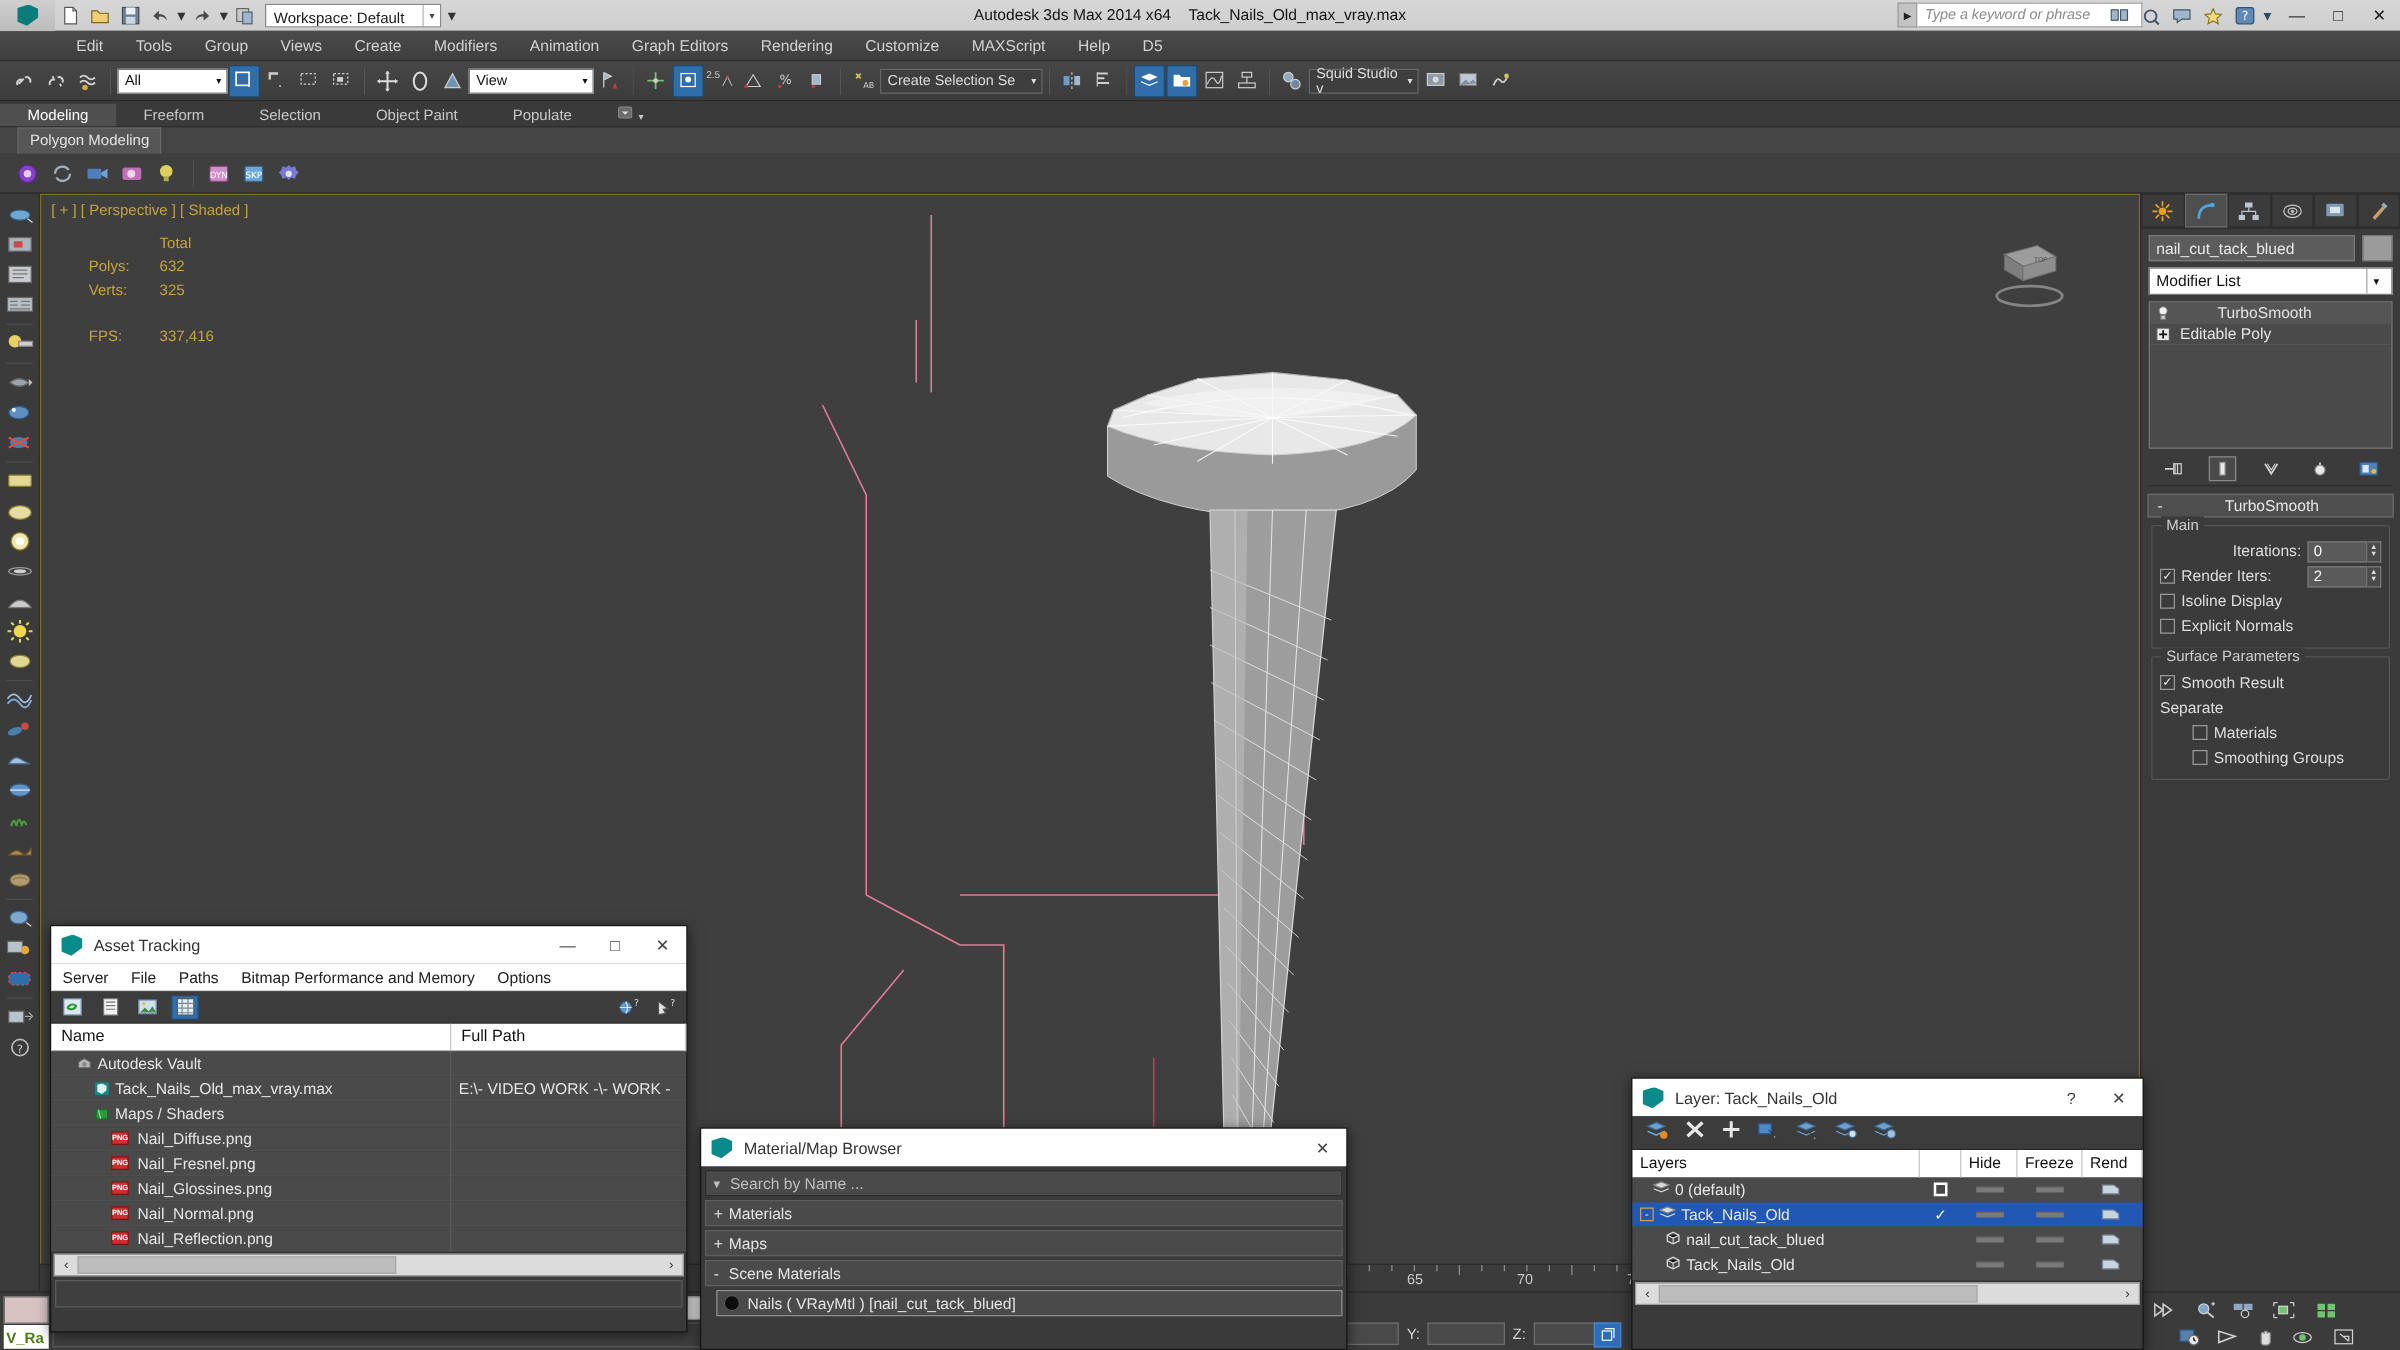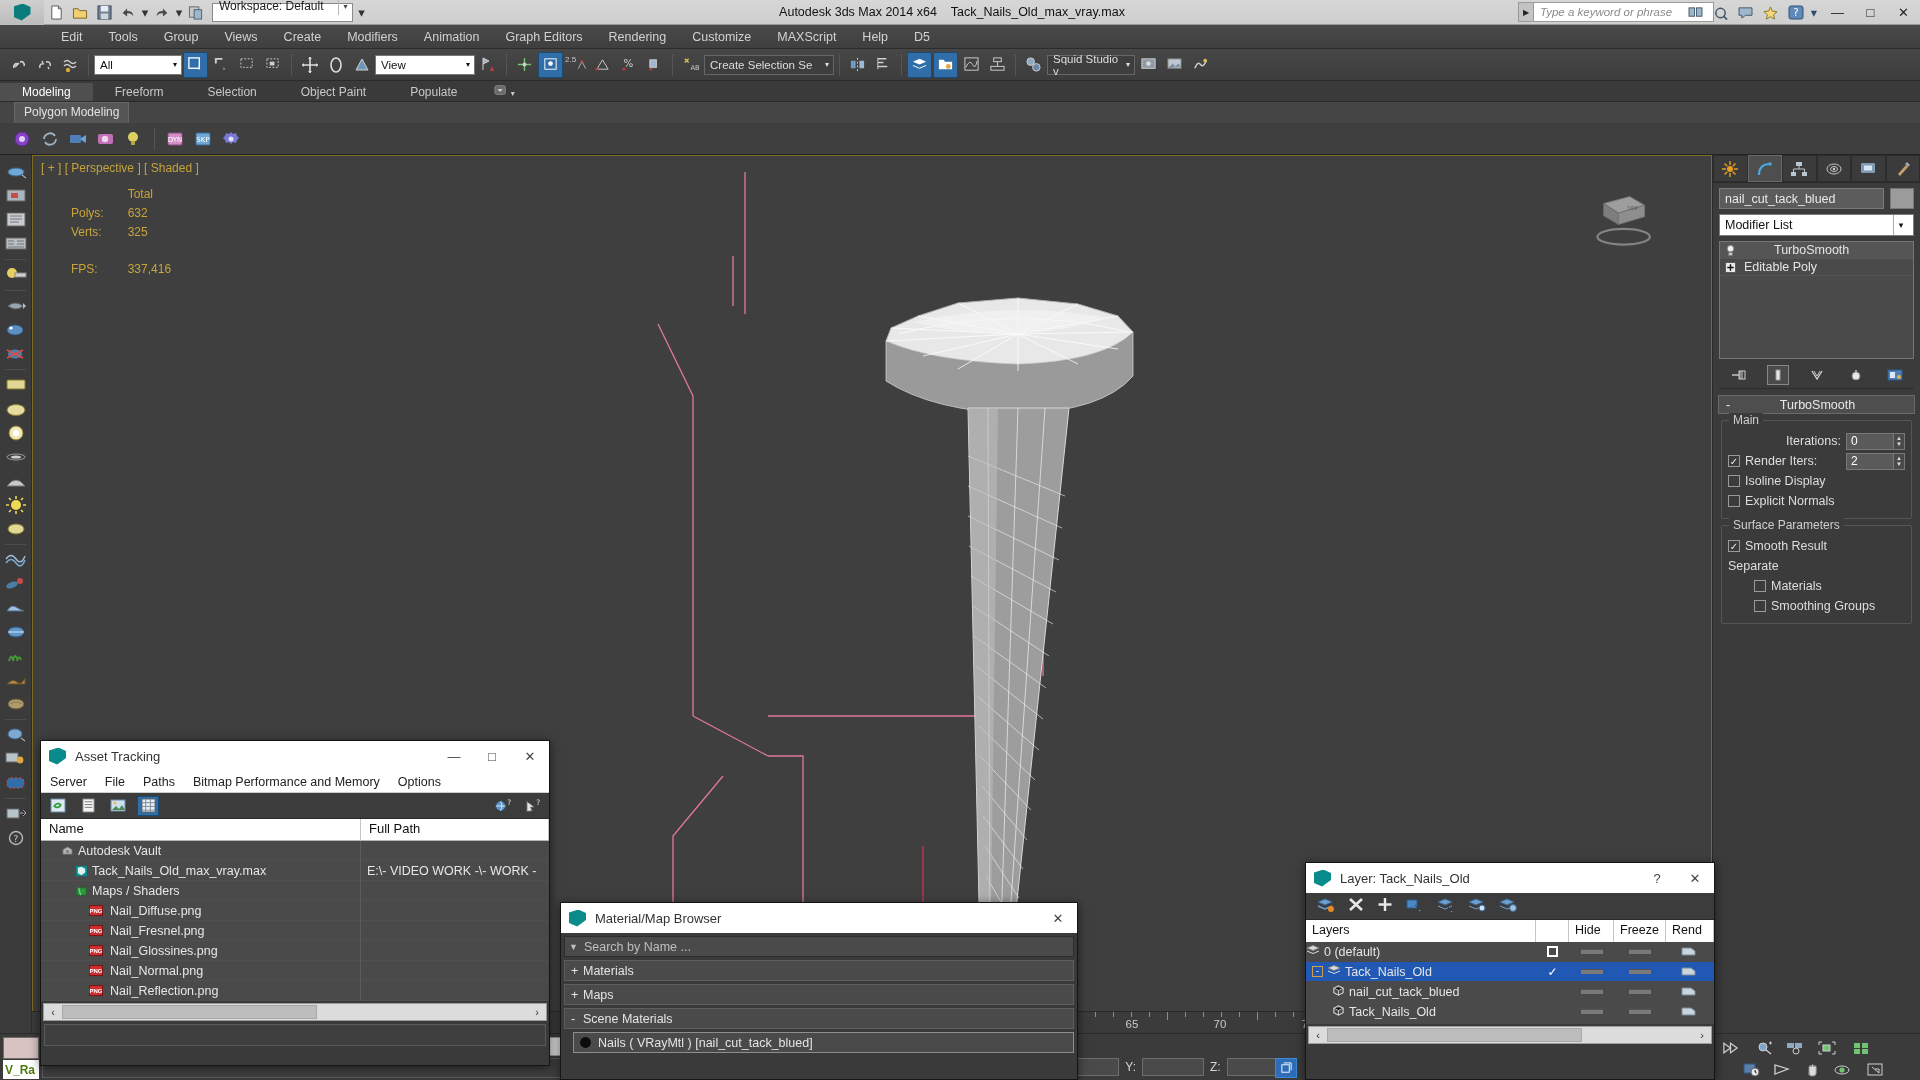--- a/index.html
+++ b/index.html
@@ -12,21 +12,21 @@
     background:linear-gradient(#d6d6d6,#cfcfcf); border-bottom:1px solid #9a9a9a;
     display:flex; align-items:center; color:#1a1a1a; font-size:12.5px; }
   .tb-logo { width:44px; height:25px; background:linear-gradient(#cfcfcf,#bcbcbc);
     display:flex; align-items:center; justify-content:center; }
   .tb-logo .m { width:17px; height:17px; background:#0a7c7c;
      clip-path:polygon(0 18%,55% 0,100% 20%,100% 62%,48% 100%,0 80%); }
   .qicon { width:24px; height:25px; display:flex; align-items:center; justify-content:center;
     color:#333; font-size:13px; }
   .qicon svg { display:block; }
   .ws-box { height:19px; background:#fff; border:1px solid #8a8a8a; display:flex;
-    align-items:center; padding:0 4px 12px 6px; font-size:12px; margin-left:4px; }
+    align-items:flex-end; padding:0 4px 0 6px; font-size:12px; margin-left:4px; }
   .ws-box .cv { margin-left:14px; font-size:8px; color:#444; border-left:1px solid #b5b5b5;
      padding-left:5px; height:17px; display:flex; align-items:center;}
   .tb-title { position:absolute; left:0; right:16px; text-align:center; font-size:12.5px;
     color:#111; pointer-events:none; }
   .search-wrap { position:absolute; right:206px; top:2px; display:flex; align-items:center; }
   .sw-arrow { width:16px; height:20px; background:#c3c3c3; border:1px solid #9a9a9a;
      display:flex; align-items:center; justify-content:center; font-size:8px; color:#222; }
   .sw-input { width:180px; height:20px; background:#fff; border:1px solid #9a9a9a;
      border-left:none; font-style:italic; font-size:11.5px; color:#8a8a8a;
      display:flex; align-items:center; padding-left:6px; }
@@ -1413,21 +1413,21 @@
     </div>
     <div class="ly-head">
       <div style="width:230px">Layers</div>
       <div style="width:33px"></div>
       <div style="width:45px">Hide</div>
       <div style="width:52px">Freeze</div>
       <div style="flex:1">Rend</div>
     </div>
     <div id="lyrows" style="background:#4a4a4a;height:82px">
         <div class="ly-row">
-          <div style="width: 230px; display: flex; align-items: center; gap: 4px;">
+          <div style="width: 230px; display: flex; align-items: center; padding-left: 16px; gap: 4px;">
             <span><svg width="14" height="12" viewBox="0 0 14 12">
                 <path d="M1 4l6-2.5 6 2.5-6 2.5z" fill="#dcdcdc" stroke="#888"></path>
                 <path d="M1 7l6 2.5 6-2.5" fill="none" stroke="#dcdcdc"></path>
               </svg></span>
             <span>0 (default)</span>
           </div>
           <div style="width: 33px; display: flex; align-items: center; justify-content: center;">
             <span style="width:11px;height:11px;border:2px solid #fff;display:block"></span>
           </div>
           <div style="width: 45px; display: flex; align-items: center; justify-content: center;">

